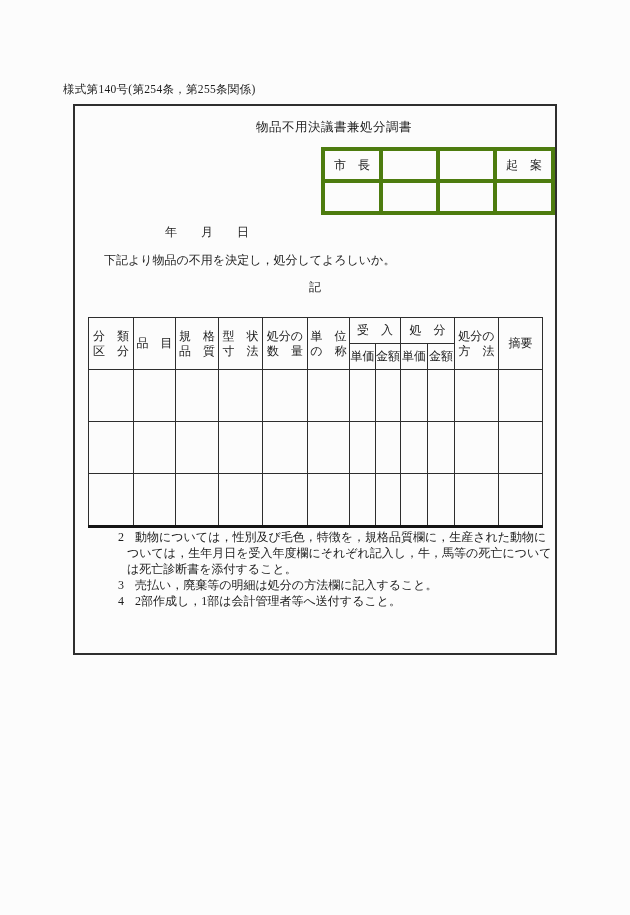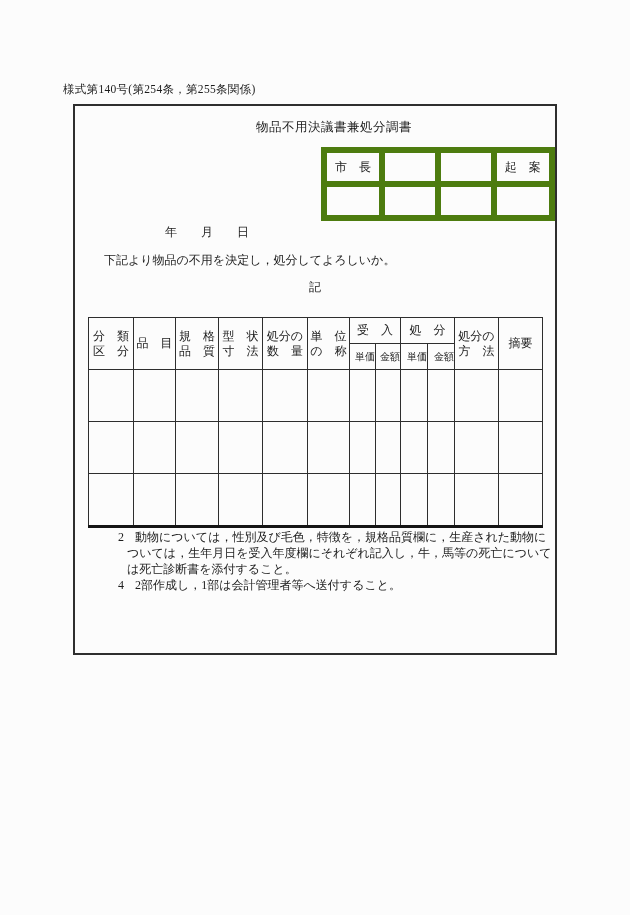--- a/index.html
+++ b/index.html
@@ -27,21 +27,21 @@
     position:absolute; left:0; right:0; top:13px;
     text-align:center; font-size:12.5px; letter-spacing:0.5px;margin-left:38px;
   }
 
   table.approval {
     position:absolute; left:246px; top:41px;
     border-collapse:collapse; table-layout:fixed;
   }
   table.approval td {
     width:55.5px; height:28px;
-    border:6px solid #4d7c0f;
+    border:4px solid #4d7c0f;
     text-align:center; vertical-align:middle;
     font-size:12px; padding:0;
   }
 
   .date-line   { position:absolute; left:90px; top:118px; font-size:12px; }
   .request-text{ position:absolute; left:29px; top:146px; font-size:12px; }
   .record-marker{ position:absolute; left:0; right:0; top:173px; text-align:center; font-size:12px; }
 
   table.main {
     position:absolute; left:13px; top:211px;
@@ -53,21 +53,21 @@
   table.main th, table.main td {
     border:1px solid #2e2e2e; padding:0;
     font-weight:normal;
   }
   table.main th {
     font-size:12px; text-align:center; vertical-align:middle;
     line-height:15px;
   }
   table.main th .hl { display:block; }
   table.main tr.hdr1 th.grp { height:25px; }
-  table.main tr.hdr2 th { height:25px; font-size:10px;text-align:right; }
+  table.main tr.hdr2 th { height:25px; font-size:12px; }
   table.main tr.data td { height:51px; }
 
   .remarks {
     position:absolute; left:13px; top:423px; width:468px;
     font-size:12px; line-height:16px;
   }
   .remarks .r-line { white-space:nowrap; }
   .remarks .r-label { display:inline-block; width:30px; }
   .remarks .r-num   { display:inline-block; width:17px; }
   .remarks .cont    { padding-left:39px; }
@@ -209,18 +209,21 @@
       <div class="r-line">
         <span class="r-label"></span><span class="r-num">2</span><span class="r-text">動物については，性別及び毛色，特徴を，規格品質欄に，生産された動物に</span>
       </div>
       <div class="r-line cont">
         <span class="r-text">ついては，生年月日を受入年度欄にそれぞれ記入し，牛，馬等の死亡について</span>
       </div>
       <div class="r-line cont">
         <span class="r-text">は死亡診断書を添付すること。</span>
       </div>
       <div class="r-line">
+        <span class="r-label"></span><span class="r-num">3</span><span class="r-text">売払い，廃棄等の明細は処分の方法欄に記入すること。</span>
+      </div>
+      <div class="r-line">
         <span class="r-label"></span><span class="r-num">4</span><span class="r-text">2部作成し，1部は会計管理者等へ送付すること。</span>
       </div>
     </div>
 
   </div>
 </div>
 
 </body></html>

